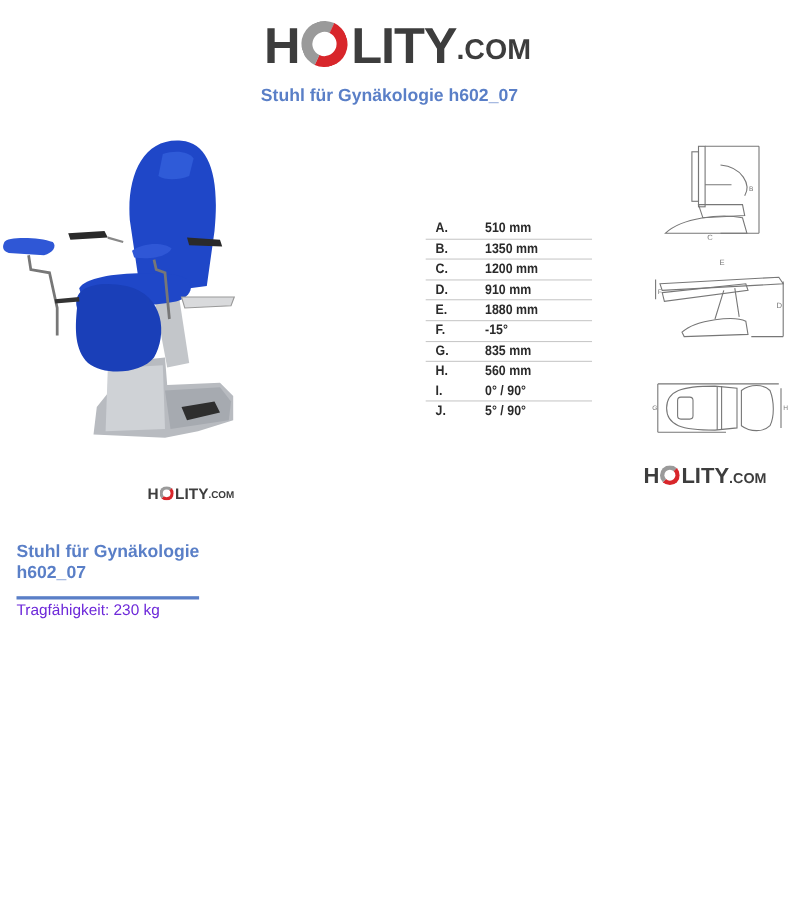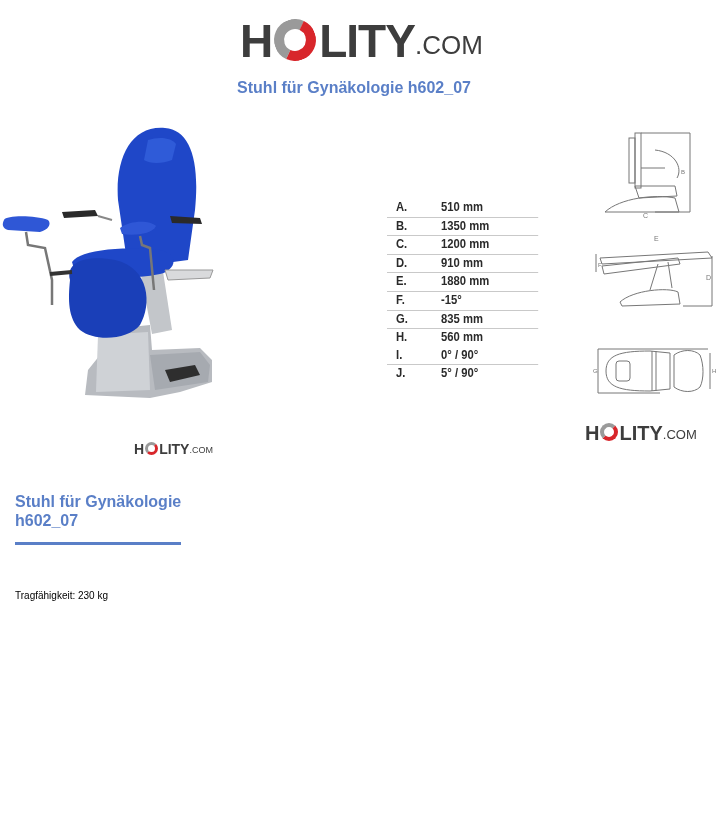--- a/index.html
+++ b/index.html
@@ -1,20 +1,20 @@
 <!DOCTYPE html>
 <html><head>
   <meta charset="utf-8">
   <style>
     html, body { margin: 0; padding: 0; background: #ffffff; }
     body { width: 720px; height: 837px; position: relative; overflow: hidden; font-family: "Liberation Sans", sans-serif; }
 
     .logo { position: absolute; display: flex; align-items: flex-end; font-family: "Liberation Sans", sans-serif; font-weight: bold; color: #3d3d3d; letter-spacing: -1px; }
     .logo .ring { display: inline-block; border-radius: 50%; position: relative; box-sizing: border-box; }
-    .logo .com { font-weight: normal; letter-spacing: 0; }
+    .logo .com { font-weight: bold; letter-spacing: 0; }
 
     .logo-top { left: 240px; top: 12px; height: 52px; }
     .logo-top .letters { font-size: 46px; line-height: 46px; }
     .logo-top .ring { width: 42px; height: 42px; border: 10px solid #d8262b; border-left-color: #9a9a9a; border-top-color: #9a9a9a; margin: 0 3px 3px 2px; transform: rotate(-20deg); }
     .logo-top .com { font-size: 26px; line-height: 26px; margin-bottom: 6px; }
 
     .page-title { position: absolute; left: 0; width: 708px; top: 79px; text-align: center; color: #5a7fc7; font-weight: bold; font-size: 16px; }
 
     .product-photo { position: absolute; left: 0; top: 120px; width: 240px; height: 290px; }
 
@@ -32,21 +32,21 @@
     .spec-row { display: flex; height: 17.6px; line-height: 17px; border-bottom: 1px solid #c9c9c9; font-weight: bold; transform: scaleX(0.9); transform-origin: left; width: 168px; }
     .spec-row .k { width: 50px; padding-left: 10px; }
     .spec-row .v { flex: 1; }
     .spec-note { height: 17px; line-height: 17px; font-size: 11px; color: #8a8a8a; border-bottom: 1px solid #c9c9c9; padding-left: 11px; letter-spacing: -0.3px; }
     .spec-row.last { border-bottom: none; }
 
     .diagram { position: absolute; }
 
     .side-title { position: absolute; left: 15px; top: 492px; width: 200px; color: #5a7fc7; font-weight: bold; font-size: 16px; line-height: 19px; }
     .side-divider { position: absolute; left: 15px; top: 542px; width: 166px; height: 3px; background: #5a7fc7; }
-    .side-spec { position: absolute; left: 15px; top: 546px; font-size: 10px; color: #000000; margin-top: 44px; }
+    .side-spec { position: absolute; left: 15px; top: 546px; font-size: 14px; color: #6d28d9; }
   </style>
 </head>
 <body>
 
 <div class="logo logo-top">
   <span class="letters">H</span>
   <span class="ring"></span>
   <span class="letters">LITY</span>
   <span class="com">.COM</span>
 </div>

